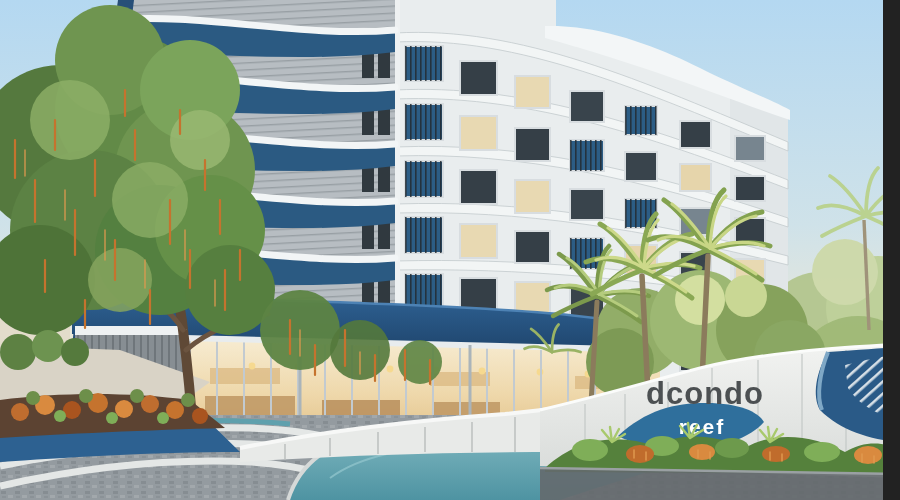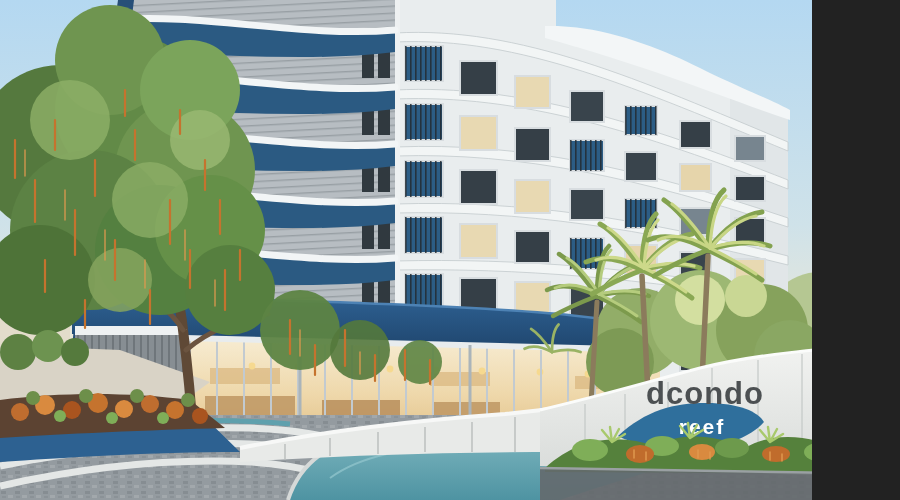--- a/index.html
+++ b/index.html
@@ -1,16 +1,16 @@
 <!DOCTYPE html>
 <html><head>
 <meta charset="utf-8">
 <style>
   html,body{margin:0;padding:0;background:#222;}
-  #stage{position:relative;width:812px;height:500px;overflow:hidden;font-family:"Liberation Sans",sans-serif;text-decoration:underline;}
+  #stage{position:relative;width:883px;height:500px;overflow:hidden;font-family:"Liberation Sans",sans-serif;text-decoration:underline;}
   #stage svg{display:block;width:900px;height:500px;}
   .brand{font-family:"Liberation Sans",sans-serif;font-weight:bold;letter-spacing:1px;}
   .sub{font-family:"Liberation Sans",sans-serif;font-weight:bold;letter-spacing:2px;}
 </style>
 </head>
 <body>
 
 <div id="stage">
 <svg viewBox="0 0 900 500" xmlns="http://www.w3.org/2000/svg">
   <defs>

